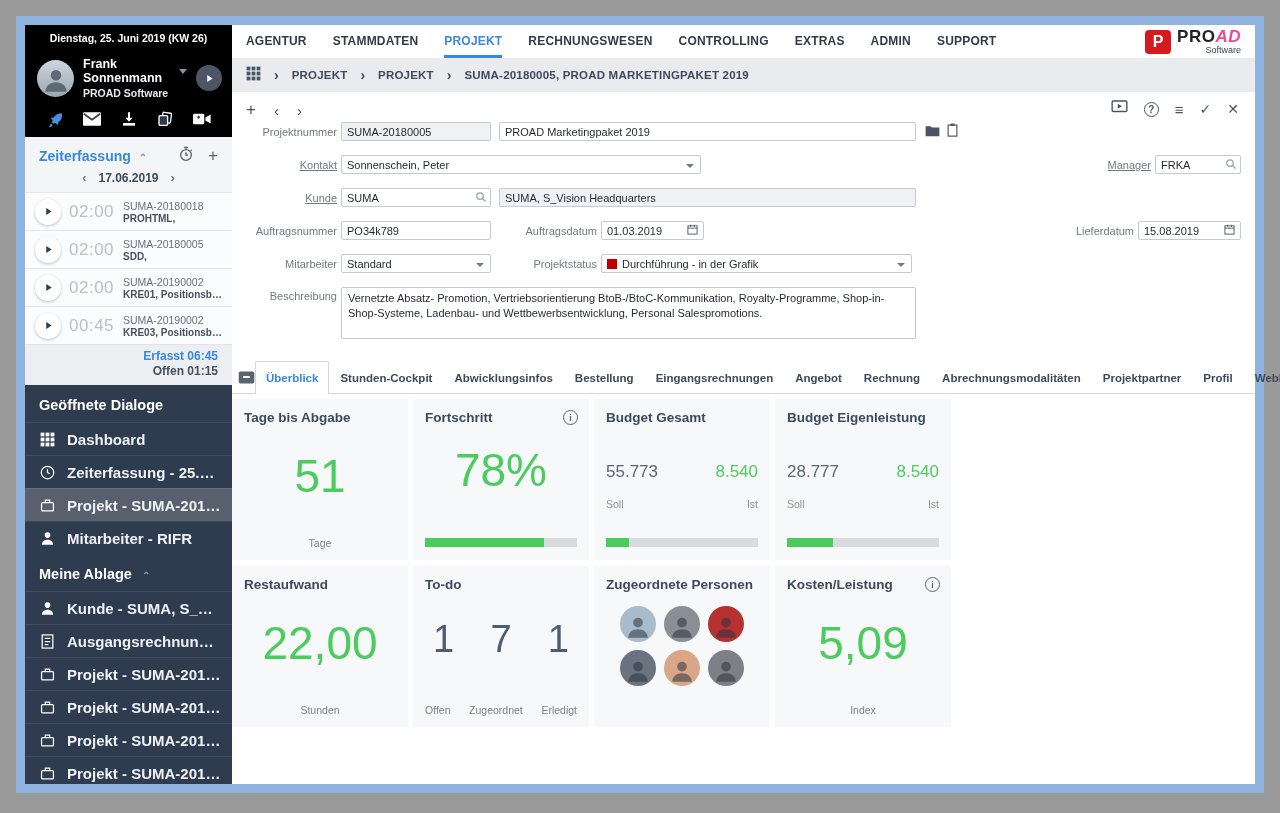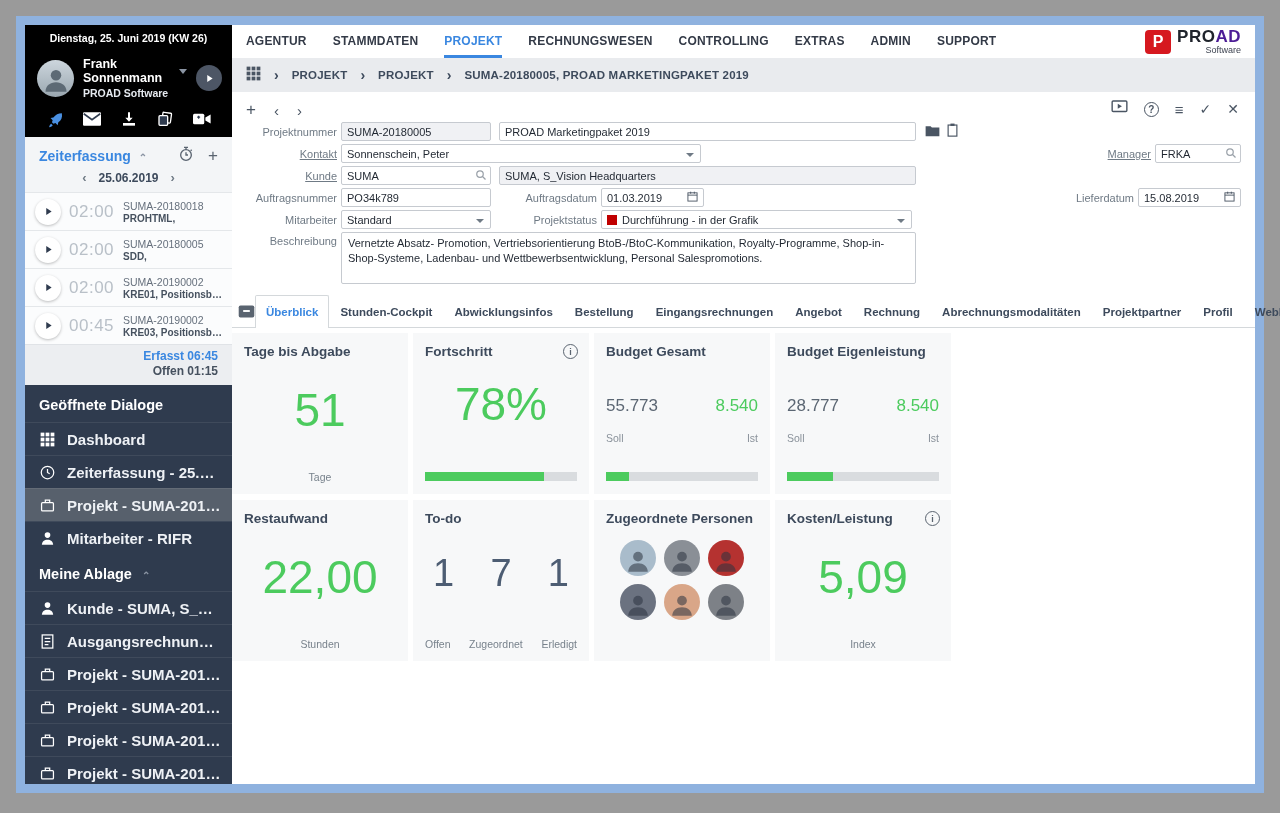--- a/index.html
+++ b/index.html
@@ -57,35 +57,35 @@
 
   .menubar { height:33px; display:flex; align-items:stretch; padding:0 14px; gap:26px; background:#fff; }
   .menu-item { font-size:12px; font-weight:700; color:#333a47; display:flex; align-items:center;
     border-bottom:3px solid transparent; padding-top:2px; letter-spacing:.2px; }
   .menu-item.active { color:#3a87e0; border-bottom-color:#3a87e0; }
   .logo { margin-left:auto; display:flex; align-items:center; gap:6px; }
   .logo-mark { width:26px; height:24px; background:#d6181f; border-radius:4px; color:#fff;
     font-weight:800; font-size:16px; display:flex; align-items:center; justify-content:center; }
   .logo-text { line-height:1; }
   .logo-brand { font-size:17px; font-weight:800; letter-spacing:.5px; color:#20242c; }
-  .logo-brand .ad { color:#4c1d95; }
+  .logo-brand .ad { color:#ec4899;font-style:italic; }
   .logo-sub { font-size:9px; color:#3d4350; text-align:right; margin-top:1px; }
 
   .breadcrumb { height:34px; background:#e9ebee; display:flex; align-items:center; padding:0 14px; gap:13px; }
   .bc-chev { color:#3d4a5c; font-size:14px; font-weight:700; }
   .bc-item { font-size:11.5px; font-weight:700; color:#3d4a5c; letter-spacing:.2px; }
 
   .form-area { background:#fff; padding:6px 14px 8px 14px; position:relative; }
   .form-toolbar { height:24px; display:flex; align-items:center; gap:18px; color:#4a5563; }
   .tb-ic { font-size:15px; font-weight:400; color:#4a5563; display:flex; align-items:center; }
   .form-toolbar-right { position:absolute; right:16px; top:8px; display:flex; gap:16px; align-items:center; }
   .help-circle { width:15px; height:15px; border:1.5px solid #4a5563; border-radius:50%;
     font-size:10px; font-weight:700; color:#4a5563; display:flex; align-items:center; justify-content:center; }
 
-  .frow { display:flex; align-items:center; margin-bottom:3px; }
+  .frow { display:flex; align-items:center; margin-bottom:14px; }
   .flabel { width:95px; text-align:right; padding-right:4px; font-size:11px; color:#6f7a85; flex-shrink:0; }
   .flabel.link { text-decoration:underline; }
   .fld { border:1px solid #c6cad0; border-radius:2px; height:19px; background:#fff;
     font-size:11px; color:#1f2630; display:flex; align-items:center; padding:0 5px; position:relative; overflow:hidden; white-space:nowrap; }
   .fld.ro { background:#f0f1f4; }
   .fld .fsearch { position:absolute; right:3px; }
   .fld.sel::after { content:""; position:absolute; right:6px; top:8px; width:0; height:0;
     border-left:4px solid transparent; border-right:4px solid transparent; border-top:4px solid #6f7a85; }
   .w150{width:150px} .w417{width:417px; margin-left:8px} .w360{width:360px} .w86{width:86px} .w103{width:103px} .w311{width:311px}
   .mlabel { font-size:11px; color:#6f7a85; text-align:right; padding-right:4px; }
@@ -197,21 +197,21 @@
             <svg width="16" height="16" viewBox="0 0 24 24" fill="none" stroke="#5a6470" stroke-width="2">
                 <circle cx="12" cy="13.5" r="8"></circle>
                 <path d="M12 9.5v4h3M9 2h6M12 2v3.5M19 7l1.5-1.5"></path>
               </svg>
           </span>
           <span style="font-size:17px;color:#5a6470;">+</span>
         </span>
       </div>
       <div class="zeit-datenav">
         <span class="nav-arrow">‹</span>
-        <span>25.06.2019</span>
+        <span>17.06.2019</span>
         <span class="nav-arrow">›</span>
       </div>
 
       <div class="zeit-entry">
         <span class="play-circle">
             <svg width="9" height="9" viewBox="0 0 10 10">
               <path d="M2.5 1l6 4-6 4z" fill="#2f3b4e"></path>
             </svg>
           </span>
         <span class="entry-time">02:00</span>

